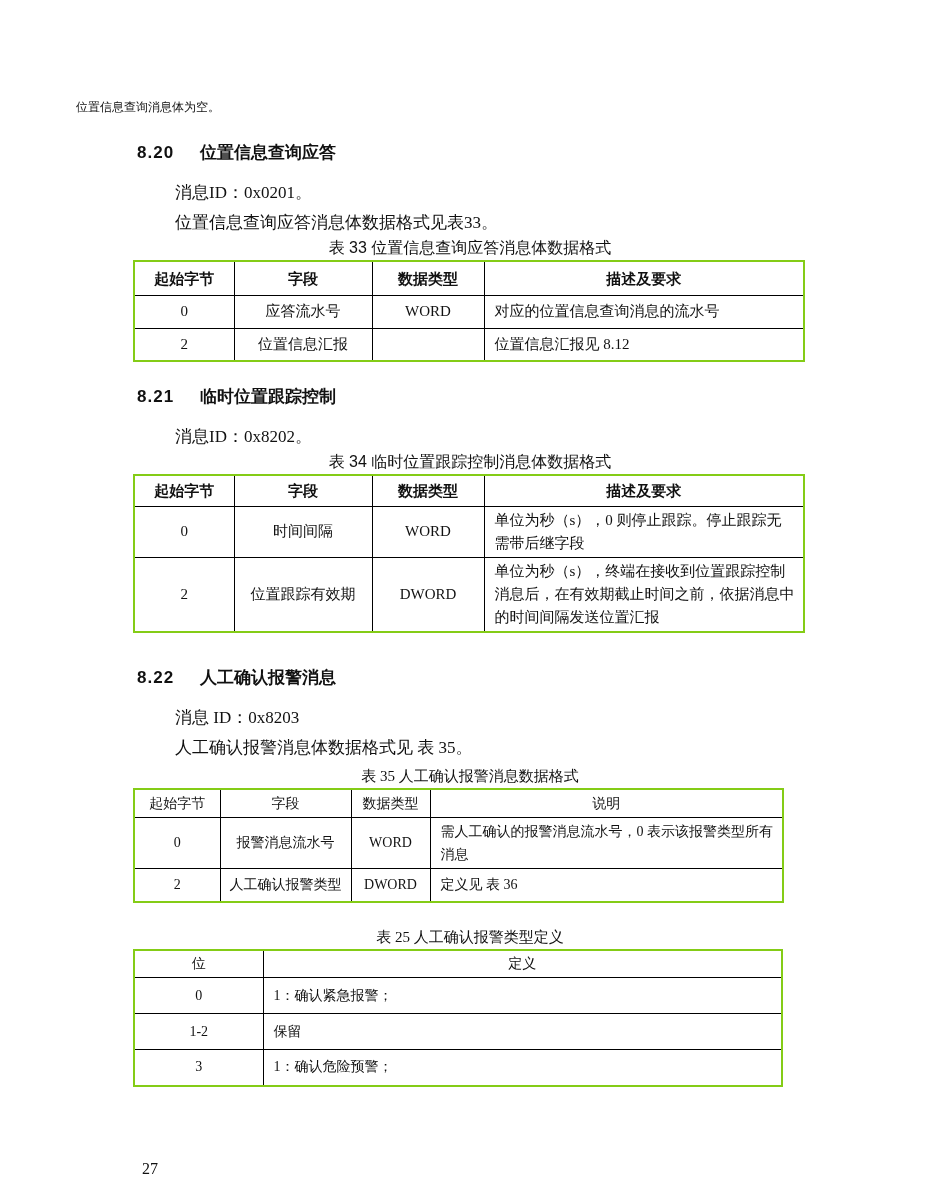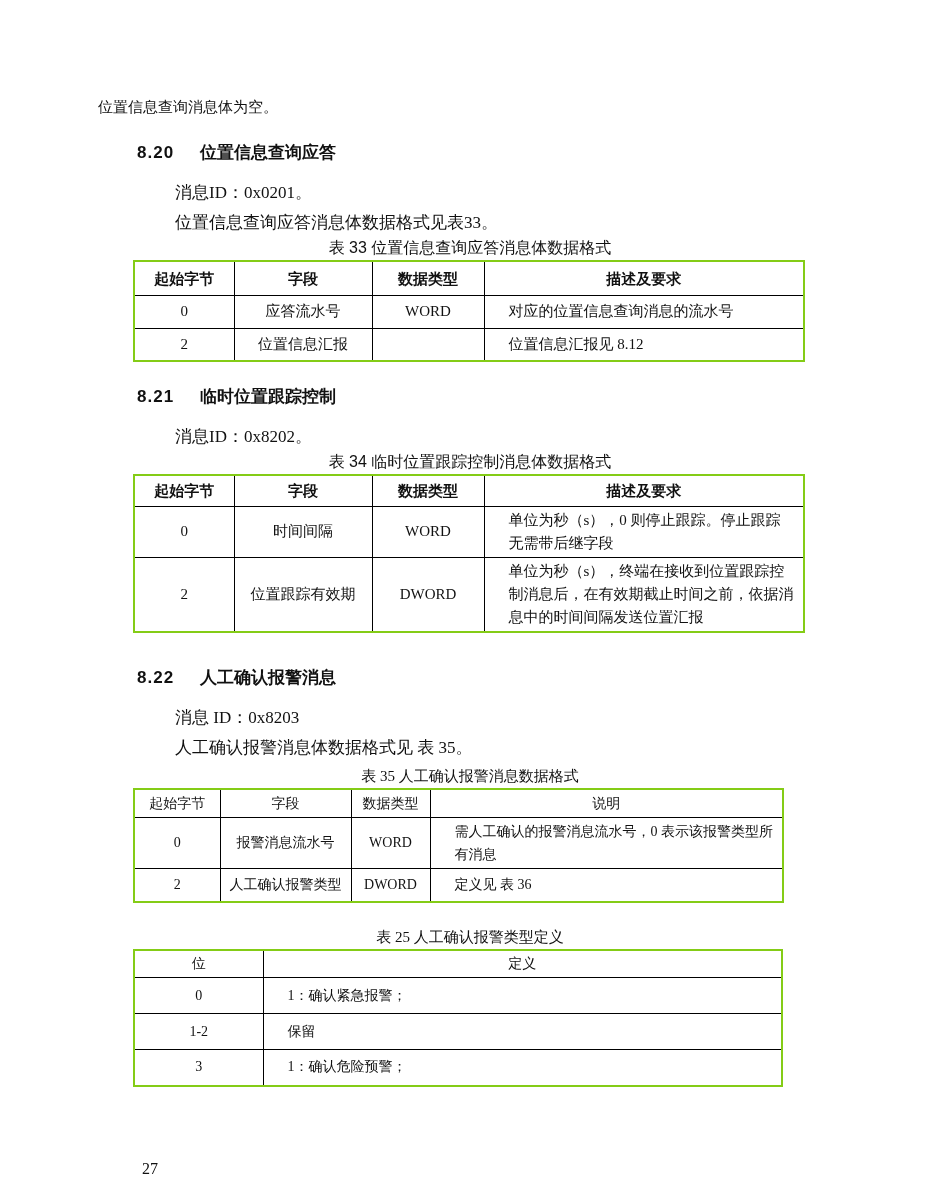--- a/index.html
+++ b/index.html
@@ -7,22 +7,22 @@
     position:relative;
     width:940px; height:1200px;
     margin:0 auto;
     background:#ffffff;
     color:#111;
     font-family:"Liberation Serif","DejaVu Serif",serif;
     overflow:hidden;
     box-sizing:border-box;
   }
   .intro {
-    margin:96px 0 0 98px;
-    font-size:15px; line-height:22px;
+    margin:96px 0 0 76px;
+    font-size:12px; line-height:22px;
   }
   .sec {
     font-family:"Liberation Sans","DejaVu Sans",sans-serif;
     font-weight:bold;
     font-size:17px; line-height:22px;
     margin:24px 0 0 137px;
   }
   .sec .sec-num { margin-right:26px; letter-spacing:1px;text-align:right; }
   .para {
     margin:8px 0 0 175px;
@@ -46,21 +46,21 @@
     margin:2px 0 0 133px;
   }
   table.tbl th, table.tbl td {
     border:1px solid #000;
     vertical-align:middle;
     padding:2px 4px;
     font-weight:normal;
     overflow:hidden;
   }
   table.tbl .c { text-align:center; }
-  table.tbl .desc { text-align:left; padding-left:24px; padding-right:8px; }
+  table.tbl .desc { text-align:left; padding-left:10px; padding-right:8px; }
   
   .t33, .t34 { width:670px; font-size:15px; line-height:23px; }
   .t33 thead th, .t34 thead th {
     font-family:"Liberation Sans","DejaVu Sans",sans-serif;
     font-weight:bold; text-align:center;
   }
   .t33 thead tr { height:34px; }
   .t33 tbody tr { height:33px; }
   .t34 thead tr { height:31px; }
   .t34 tbody tr.r1 { height:46px; }

